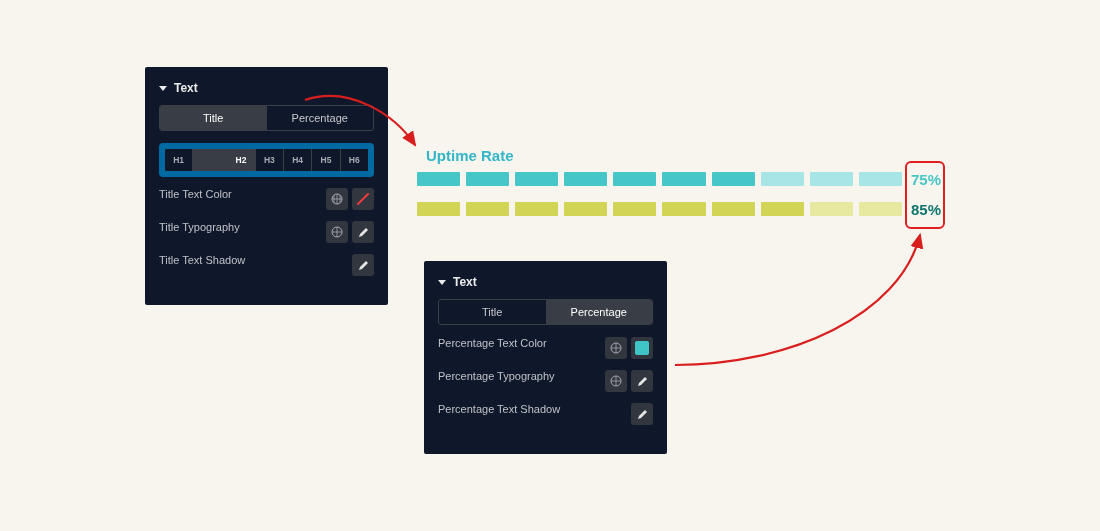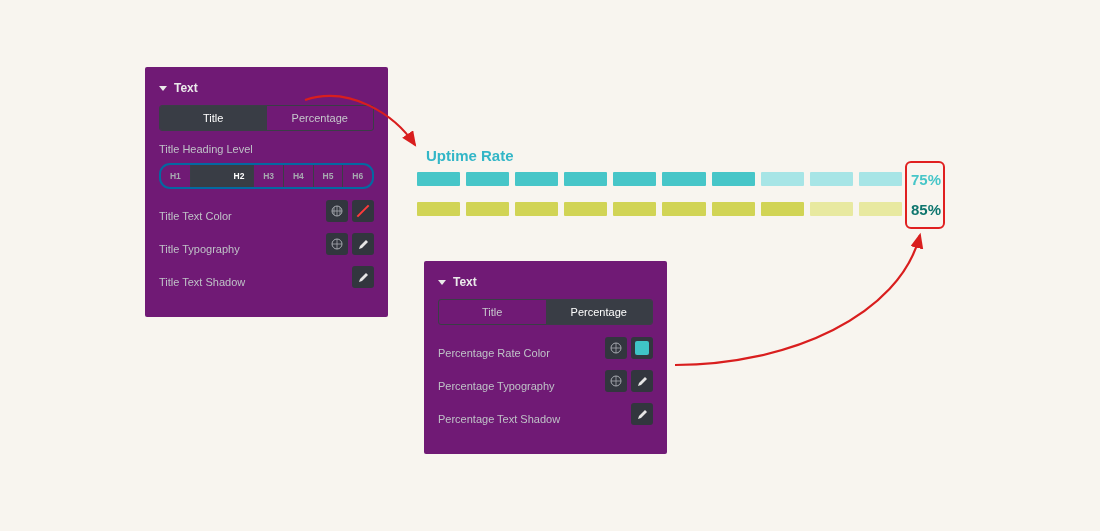--- a/index.html
+++ b/index.html
@@ -6,21 +6,21 @@
   body {
     width: 1100px;
     height: 531px;
     background: #f8f5ef;
     font-family: -apple-system, Arial, sans-serif;
     position: relative;
     overflow: hidden;
   }
   .panel {
     position: absolute;
-    background: #701a75;
+    background: #0f172a;
     border-radius: 2px;
     padding: 14px 14px 18px 14px;
     font-size: 11px;
   }
   .panel-1 { left: 145px; top: 67px; width: 243px; }
   .panel-2 { left: 424px; top: 261px; width: 243px; }
 
   .section-header {
     display: flex;
     align-items: center;
@@ -51,30 +51,30 @@
     text-align: center;
     padding: 6px 0;
     color: #c6c8cc;
     font-size: 11px;
     cursor: pointer;
   }
   .tab.active { background: #393d45; color: #fff; }
 
   .field-row {
     display: flex;
-    align-items: flex-end;
+    align-items: flex-start;
     justify-content: space-between;
     margin: 11px 0;
   }
   .field-label { color: #bfc2c7; font-size: 11px; }
 
   .heading-buttons {
     display: flex;
-    border: 2px solid #0369a1;
-    border-radius: 11px;
+    border: 6px solid #0369a1;
+    border-radius: 4px;
     overflow: hidden;
     margin-bottom: 6px;
   }
   .hbtn {
     flex: 1;
     text-align: center;
     color: #a7aab0;
     font-size: 8.5px;
     font-weight: 700;
     padding: 6px 0;
@@ -153,21 +153,20 @@
 
 <div class="panel panel-1">
   <div class="section-header">
     <span class="caret-down"></span>
     <span>Text</span>
   </div>
   <div class="tabs">
     <div class="tab active">Title</div>
     <div class="tab">Percentage</div>
   </div>
-  <div class="field-label" style="margin-bottom:8px;">Title Heading Level</div>
   <div class="heading-buttons">
     <div class="hbtn">H1</div>
     <div class="hbtn active">H2</div>
     <div class="hbtn">H3</div>
     <div class="hbtn">H4</div>
     <div class="hbtn">H5</div>
     <div class="hbtn">H6</div>
   </div>
 
   <div class="field-row">
@@ -218,21 +217,21 @@
   <div class="section-header">
     <span class="caret-down"></span>
     <span>Text</span>
   </div>
   <div class="tabs">
     <div class="tab">Title</div>
     <div class="tab active">Percentage</div>
   </div>
 
   <div class="field-row">
-    <span class="field-label">Percentage Rate Color</span>
+    <span class="field-label">Percentage Text Color</span>
     <div class="ctl-group">
       <div class="ctl">
         <svg width="12" height="12" viewBox="0 0 12 12">
             <circle cx="6" cy="6" r="5" fill="none" stroke="#a7aab0" stroke-width="1"></circle>
             <path d="M1 6h10M6 1v10" stroke="#a7aab0" stroke-width="0.8" fill="none"></path>
           </svg>
       </div>
       <div class="ctl">
         <div class="swatch swatch-teal"></div>
       </div>

